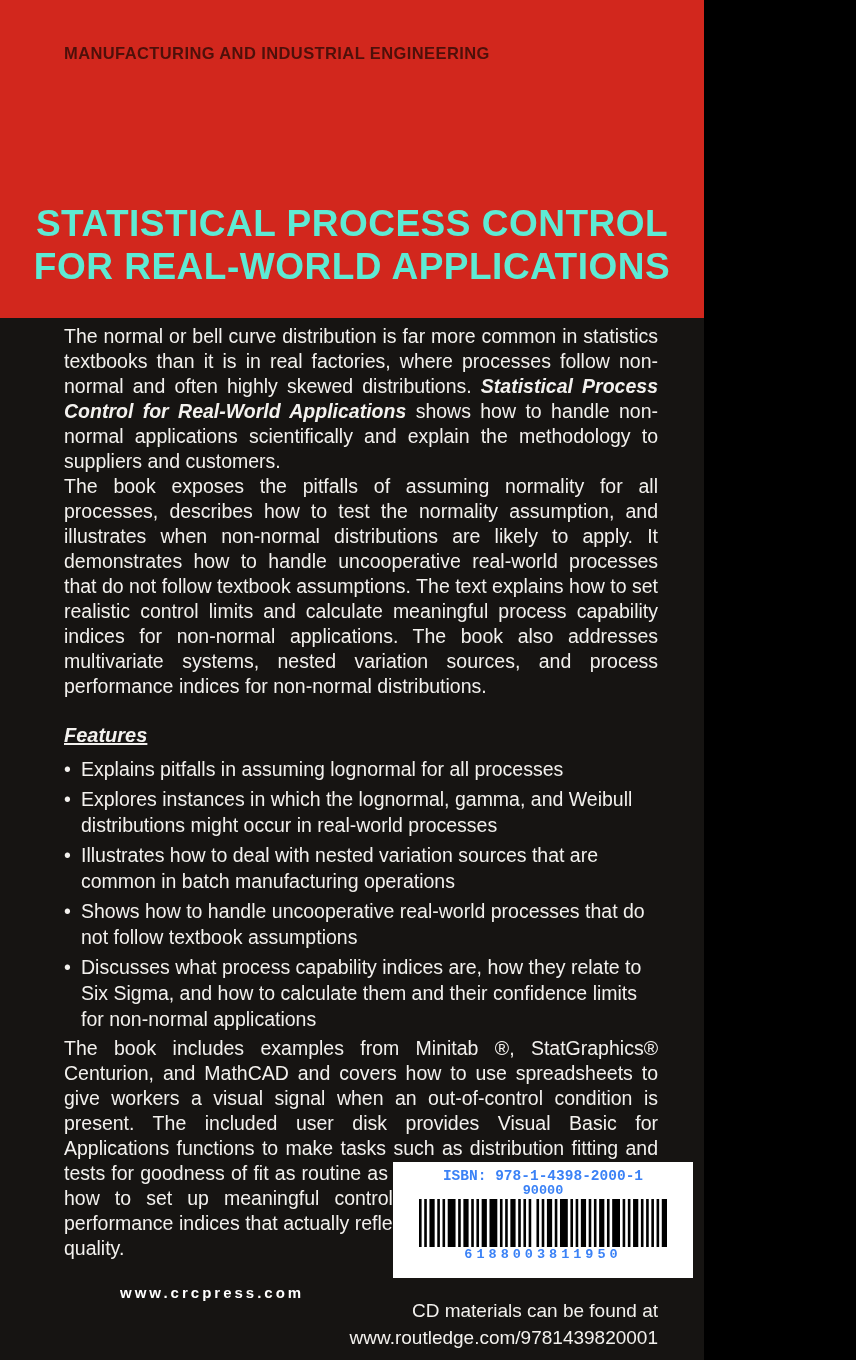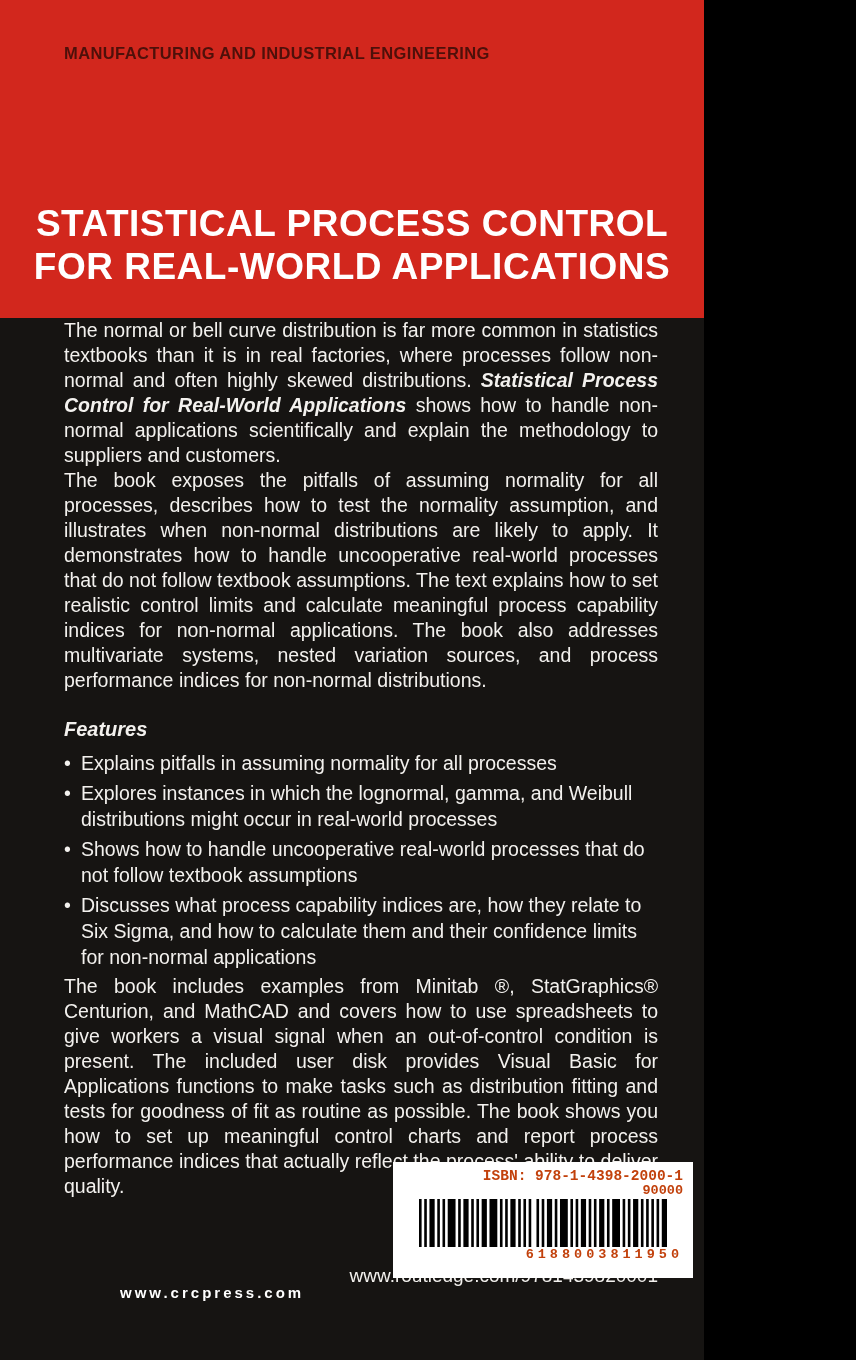--- a/index.html
+++ b/index.html
@@ -27,45 +27,46 @@
     font-size: 16.5px;
     font-weight: bold;
     letter-spacing: 0.4px;
     color: #4e100a;
   }
   .book-title {
     position: absolute;
     left: 0; right: 0;
     bottom: 30px;
     text-align: center;
-    color: #ffffff;
+    color: #5eead4;
     font-size: 37px;
     line-height: 43px;
     font-weight: bold;
     letter-spacing: 0.5px;
   }
 
   
   .content {
-    padding: 0 46px 0 64px;
+    padding: 6px 46px 0 64px;
     font-size: 19.5px;
     line-height: 25px;
   }
   .content p { margin: 0; text-align: justify; }
   .para-1 { margin-top: 24px; }
   .para-2 { margin-top: 22px; }
   .para-3 { margin-top: 24px; }
   .book-ref { font-weight: bold; font-style: italic; }
 
   .features-heading {
     margin-top: 24px;
     font-size: 20px;
     font-weight: bold;
     font-style: italic;
     text-align: left;
+    text-decoration: underline;
   }
   ul.features {
     list-style: none;
     margin: 8px 0 0 0;
     padding: 0;
     text-align: left;
   }
   ul.features li {
     position: relative;
     padding-left: 17px;
@@ -128,23 +129,23 @@
   }
 
   
   .barcode-box {
     position: absolute;
     right: 11px;
     top: 1162px;
     width: 300px;
     height: 116px;
     background: #ffffff;
-    color: #c2410c;
+    color: #3b82f6;
     padding: 6px 10px 4px;
-    text-align: right;
+    text-align: center;
   }
   .isbn-line {
     font-family: "Liberation Mono", monospace;
     font-size: 14.5px;
     font-weight: bold;
     white-space: nowrap;
   }
   .price-code {
     font-family: "Liberation Mono", monospace;
     font-size: 13.5px;
@@ -177,22 +178,23 @@
 
   <div class="content">
 
     <p class="para-1"><span>The normal or bell curve distribution is far more common in statistics textbooks than it is in real factories, where processes follow non-normal and often highly skewed distributions. </span><span class="book-ref">Statistical Process Control for Real-World Applications</span><span> shows how to handle non-normal applications scientifically and explain the methodology to suppliers and customers.</span></p>
 
     <p class="para-2">The book exposes the pitfalls of assuming normality for all processes, describes how to test the normality assumption, and illustrates when non-normal distributions are likely to apply. It demonstrates how to handle uncooperative real-world processes that do not follow textbook assumptions. The text explains how to set realistic control limits and calculate meaningful process capability indices for non-normal applications. The book also addresses multivariate systems, nested variation sources, and process performance indices for non-normal distributions.</p>
 
     <div class="features-heading">Features</div>
 
     <ul class="features">
-      <li>Explains pitfalls in assuming normality for all processes</li>
+      <li>Explains pitfalls in assuming lognormal for all processes</li>
       <li>Explores instances in which the lognormal, gamma, and Weibull distributions might occur in real-world processes</li>
+      <li>Illustrates how to deal with nested variation sources that are common in batch manufacturing operations</li>
       <li>Shows how to handle uncooperative real-world processes that do not follow textbook assumptions</li>
       <li>Discusses what process capability indices are, how they relate to Six Sigma, and how to calculate them and their confidence limits for non-normal applications</li>
     </ul>
 
     <p class="para-3">The book includes examples from Minitab ®, StatGraphics® Centurion, and MathCAD and covers how to use spreadsheets to give workers a visual signal when an out-of-control condition is present. The included user disk provides Visual Basic for Applications functions to make tasks such as distribution fitting and tests for goodness of fit as routine as possible. The book shows you how to set up meaningful control charts and report process performance indices that actually reflect the process' ability to deliver quality.</p>
 
     <div class="cd-note">
       <div>CD materials can be found at</div>
       <div>www.routledge.com/9781439820001</div>
     </div>

